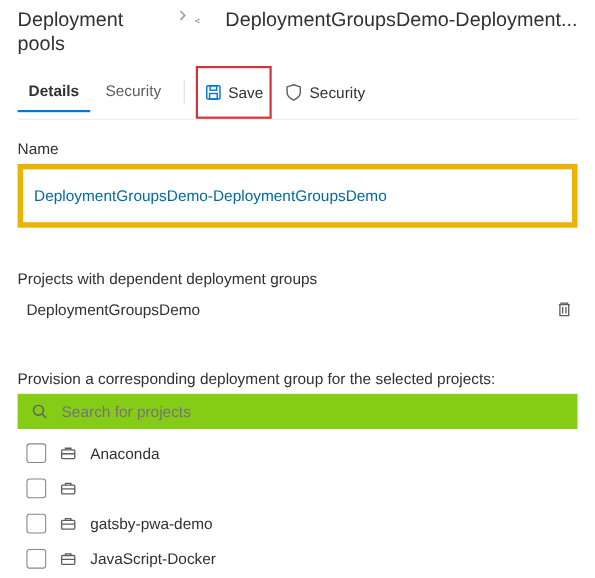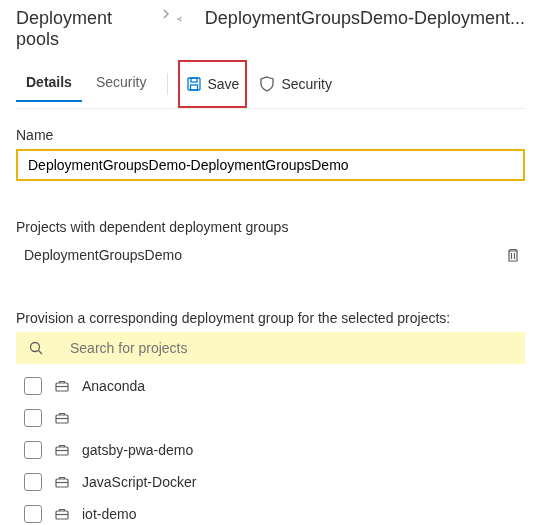--- a/index.html
+++ b/index.html
@@ -69,40 +69,40 @@
   }
   .tbtn svg { width: 16px; height: 16px; }
   .hl-save { border: 2.5px solid #d13438; padding: 14px 6px; }
   .label {
     font-size: 14px;
     color: #323130;
     margin-bottom: 6px;
   }
   .text-input {
     width: 100%;
-    border: 2px solid #eab308;
-    padding: 6px 10px;
-    font-size: 14px;
-    color: #000000;
+    border: 5px solid #eab308;
+    padding: 16px 10px;
+    font-size: 14px;
+    color: #0369a1;
     font-family: inherit;
   }
   .section { margin-bottom: 38px; }
   .dep-row {
     display: flex;
     align-items: flex-start;
     justify-content: space-between;
     padding: 6px 4px 6px 8px;
     color: #323130;
   }
   .dep-row svg { width: 16px; height: 16px; fill: #605e5c; }
   .searchbox {
     display: flex;
     align-items: center;
-    gap: 26px;
-    background: #fef9c3;
+    gap: 12px;
+    background: #84cc16;
     padding: 8px 12px;
     color: #605e5c;
     margin-top: 4px;
   }
   .searchbox input {
     border: none;
     background: transparent;
     outline: none;
     font-size: 14px;
     color: #323130;

